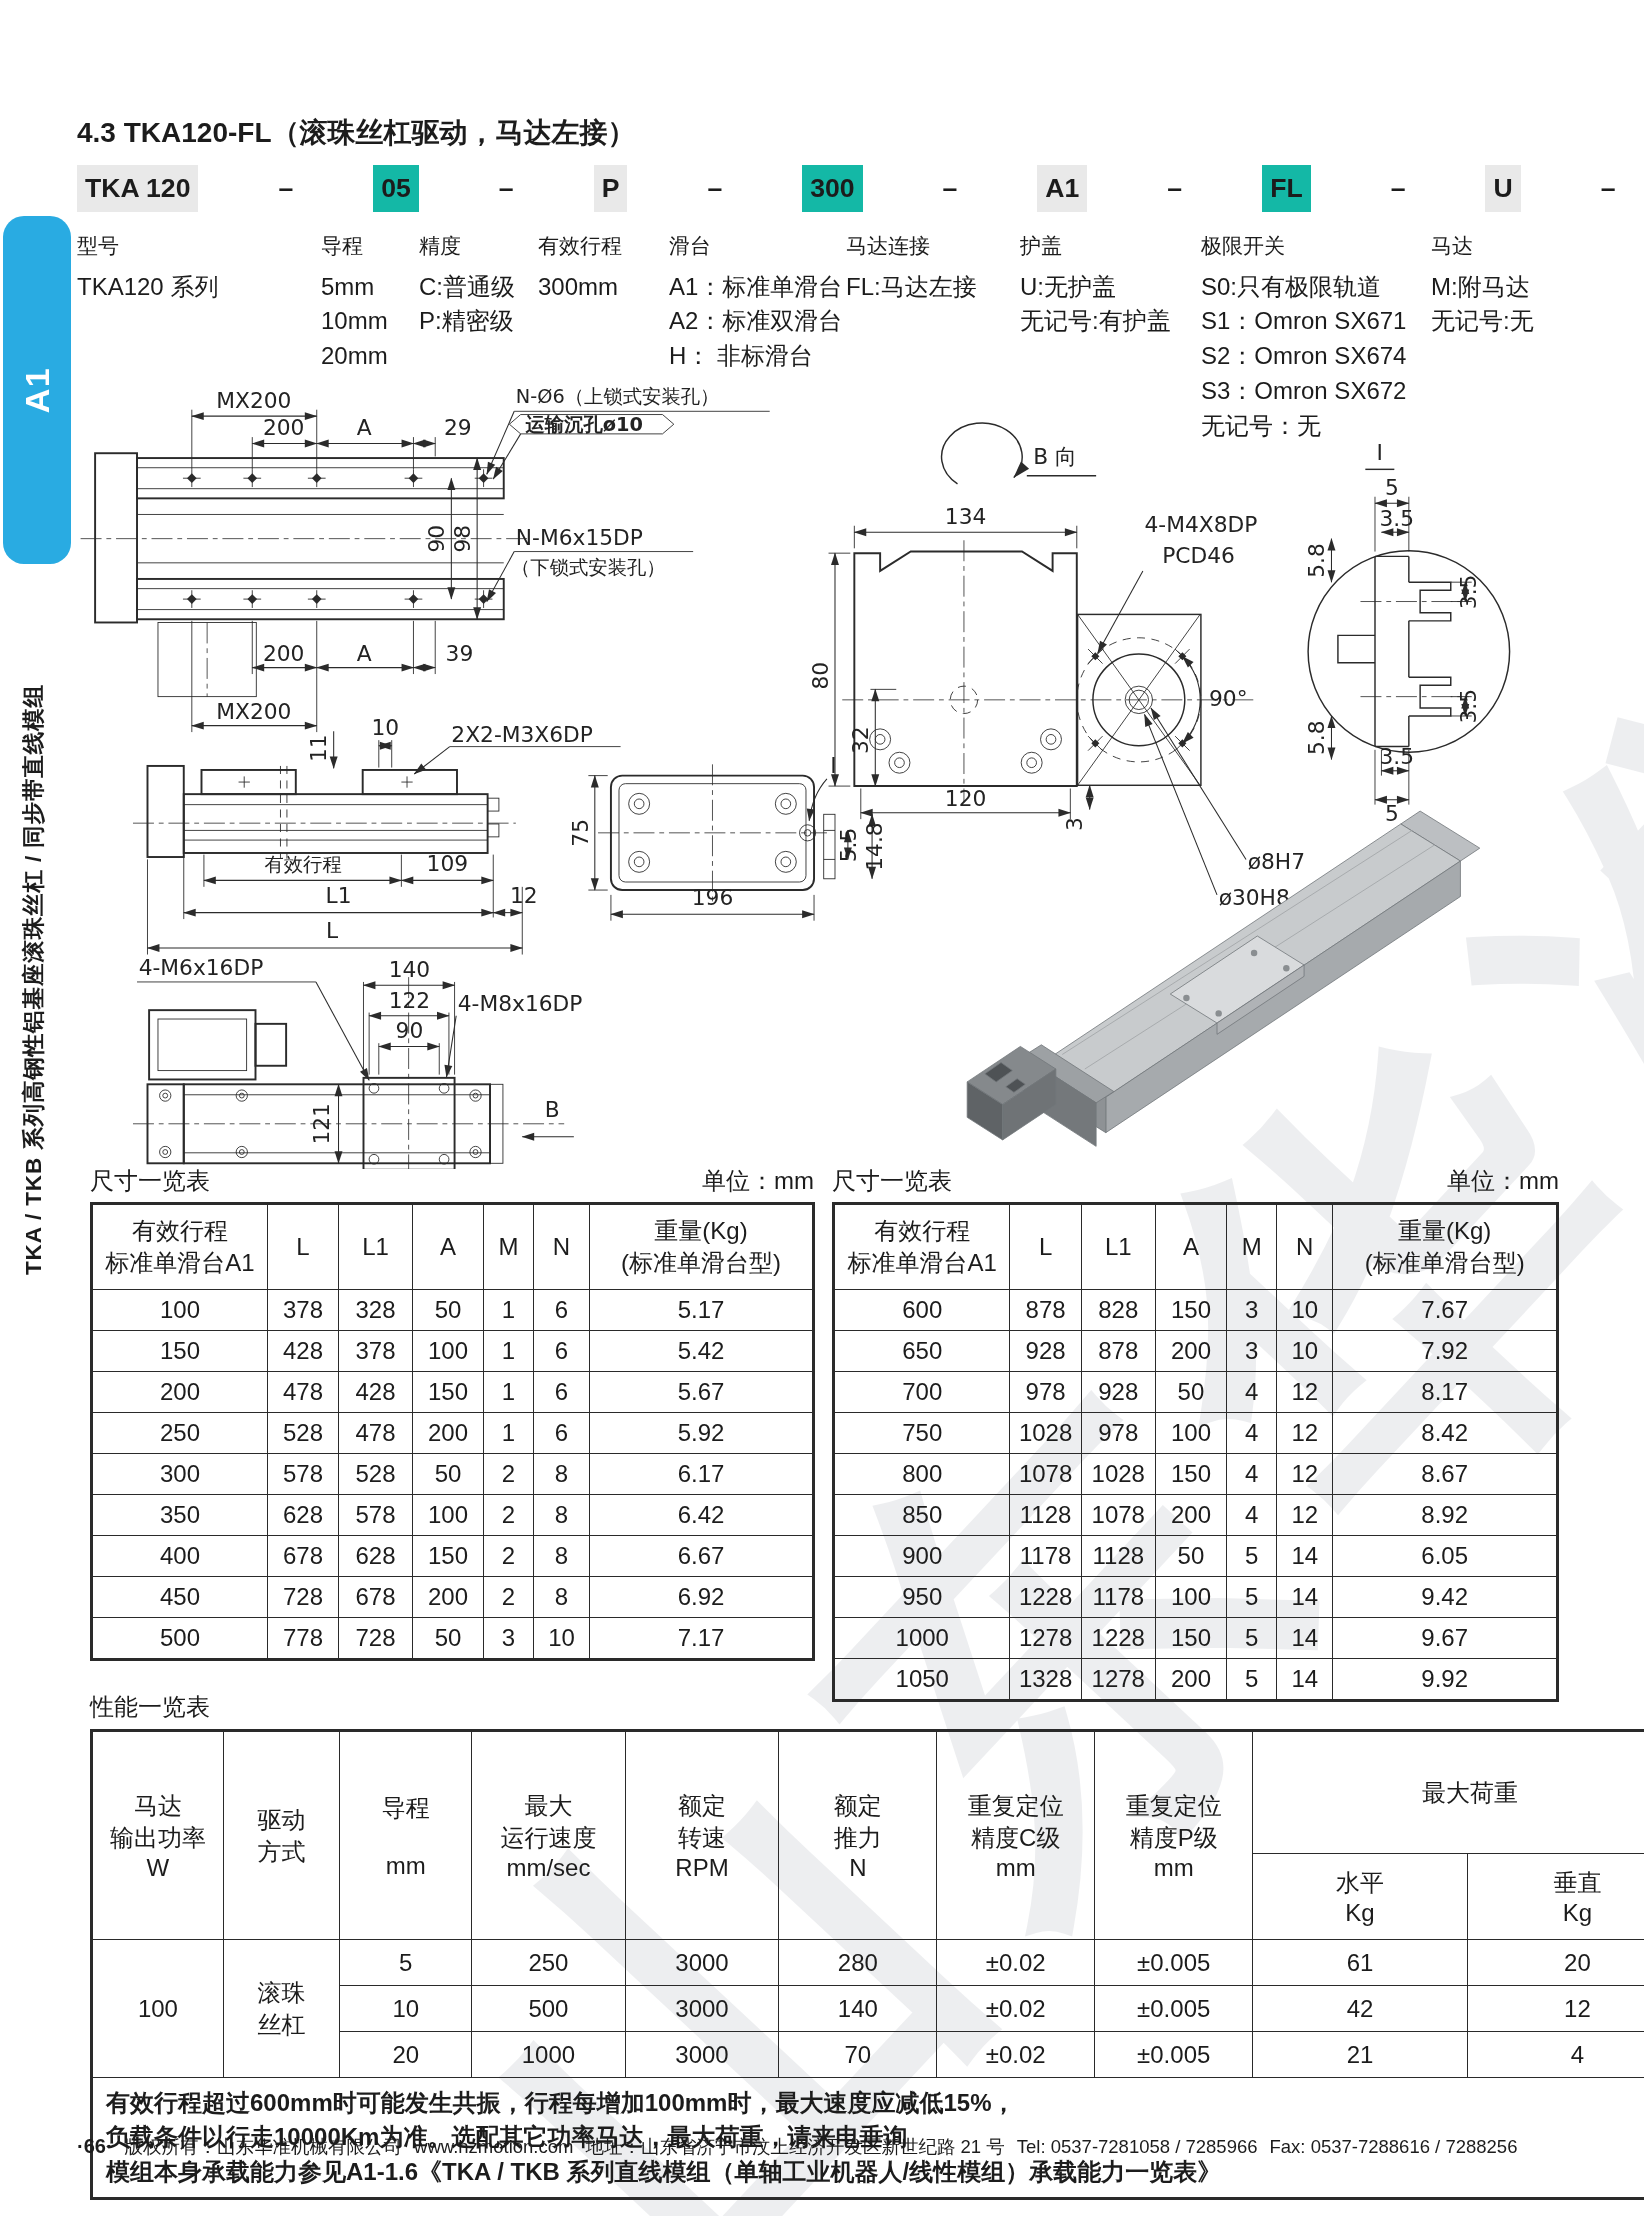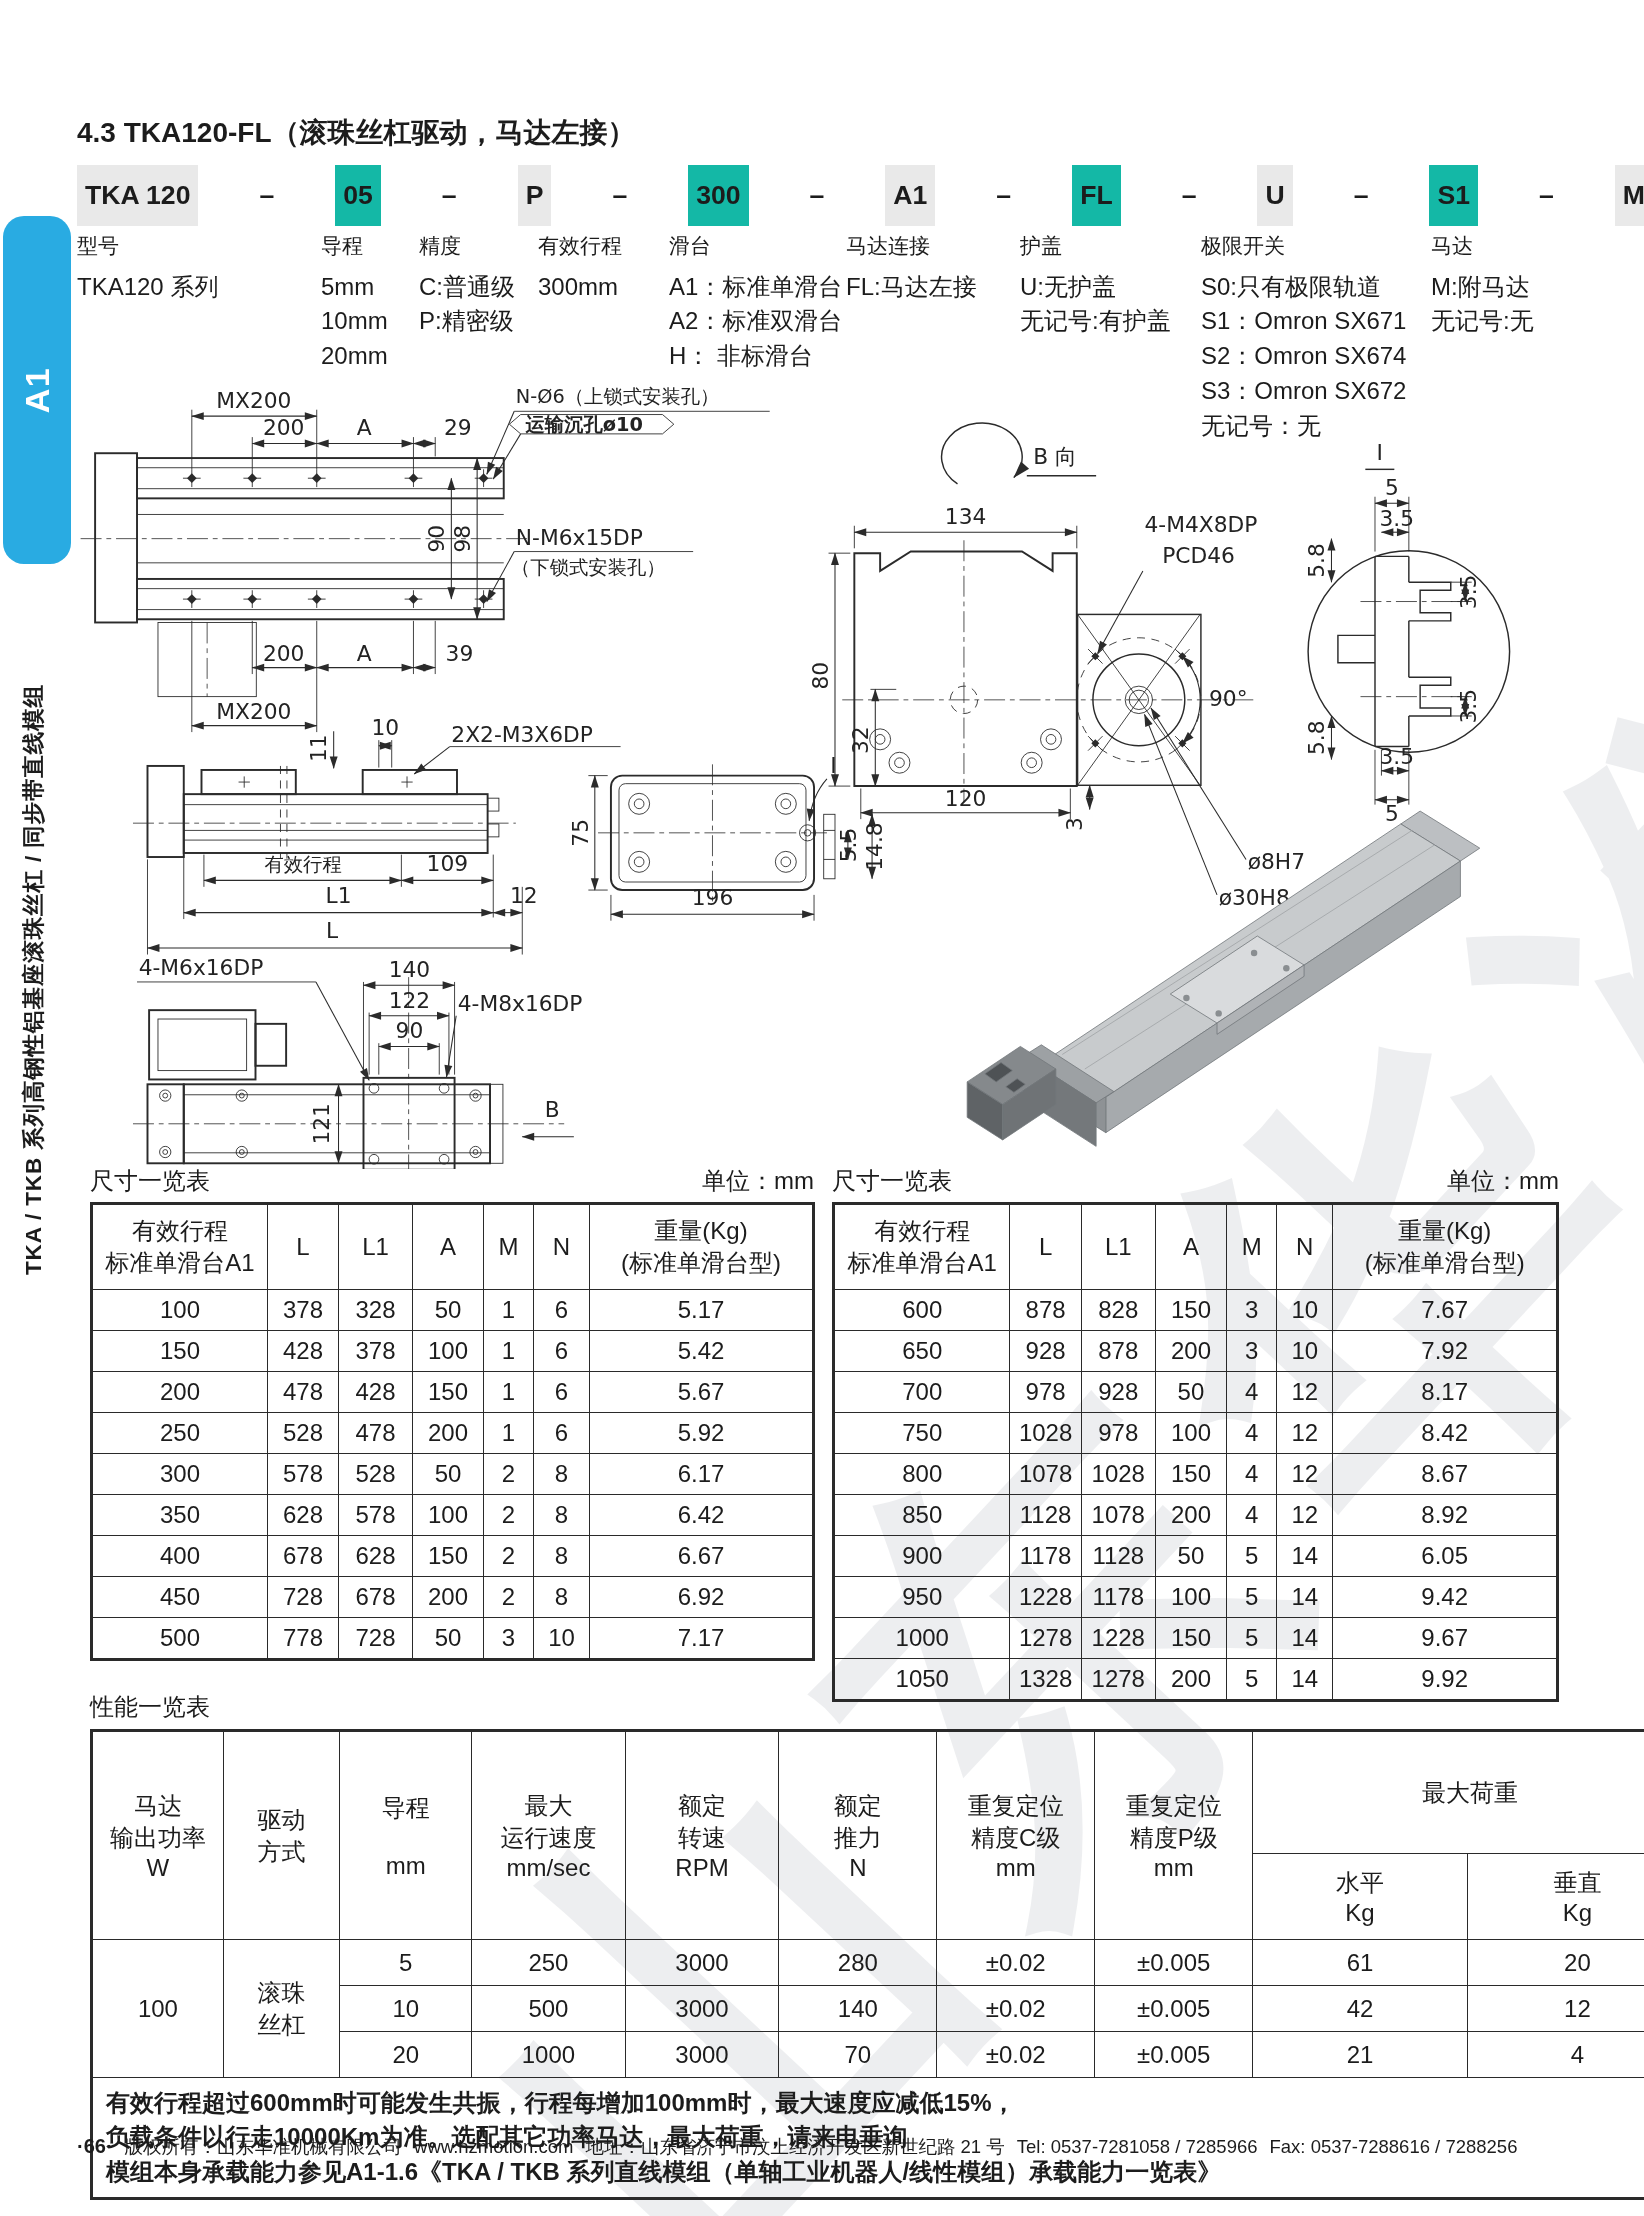--- a/index.html
+++ b/index.html
@@ -12,21 +12,21 @@
   
   .tab-a1{position:absolute;left:3.2px;top:216px;width:68px;height:348px;background:#29abe2;border-radius:21px;}
   .tab-a1 .lbl{position:absolute;left:50%;top:50%;transform:translate(-50%,-50%) rotate(-90deg);
       color:#fff;font-weight:700;font-size:34px;letter-spacing:1.6px;}
   .side-text{position:absolute;left:17.7px;top:1275px;transform:rotate(-90deg);transform-origin:0 0;
       font-size:22.6px;font-weight:700;white-space:nowrap;letter-spacing:0.8px;}
   
   .page-title{position:absolute;left:77px;top:114px;font-size:28px;font-weight:700;}
   .model-code{position:absolute;left:77px;top:165px;display:flex;align-items:center;
       font-size:26.6px;font-weight:700;}
-  .model-code .seg{margin-right:53px;padding:15px 8px;white-space:nowrap;}
+  .model-code .seg{margin-right:72px;padding:8px 8px;white-space:nowrap;}
   .model-code .hl-light{background:#e9e9e9;}
   .model-code .hl-dark{background:#14b8a6;}
   .options{position:absolute;left:0;top:232px;width:1645px;height:161px;}
   .opt-col{position:absolute;top:0;}
   .oc0{left:77px}.oc1{left:321px}.oc2{left:419px}.oc3{left:538px}.oc4{left:669px}
   .oc5{left:846px}.oc6{left:1020px}.oc7{left:1201px}.oc8{left:1431px}
   .opt-title{font-size:21px;margin-bottom:9.7px;}
   .opt-item{font-size:24px;line-height:1.45;white-space:nowrap;}
   
   .drawings{position:absolute;left:0;top:379px;width:1645px;height:790px;}

